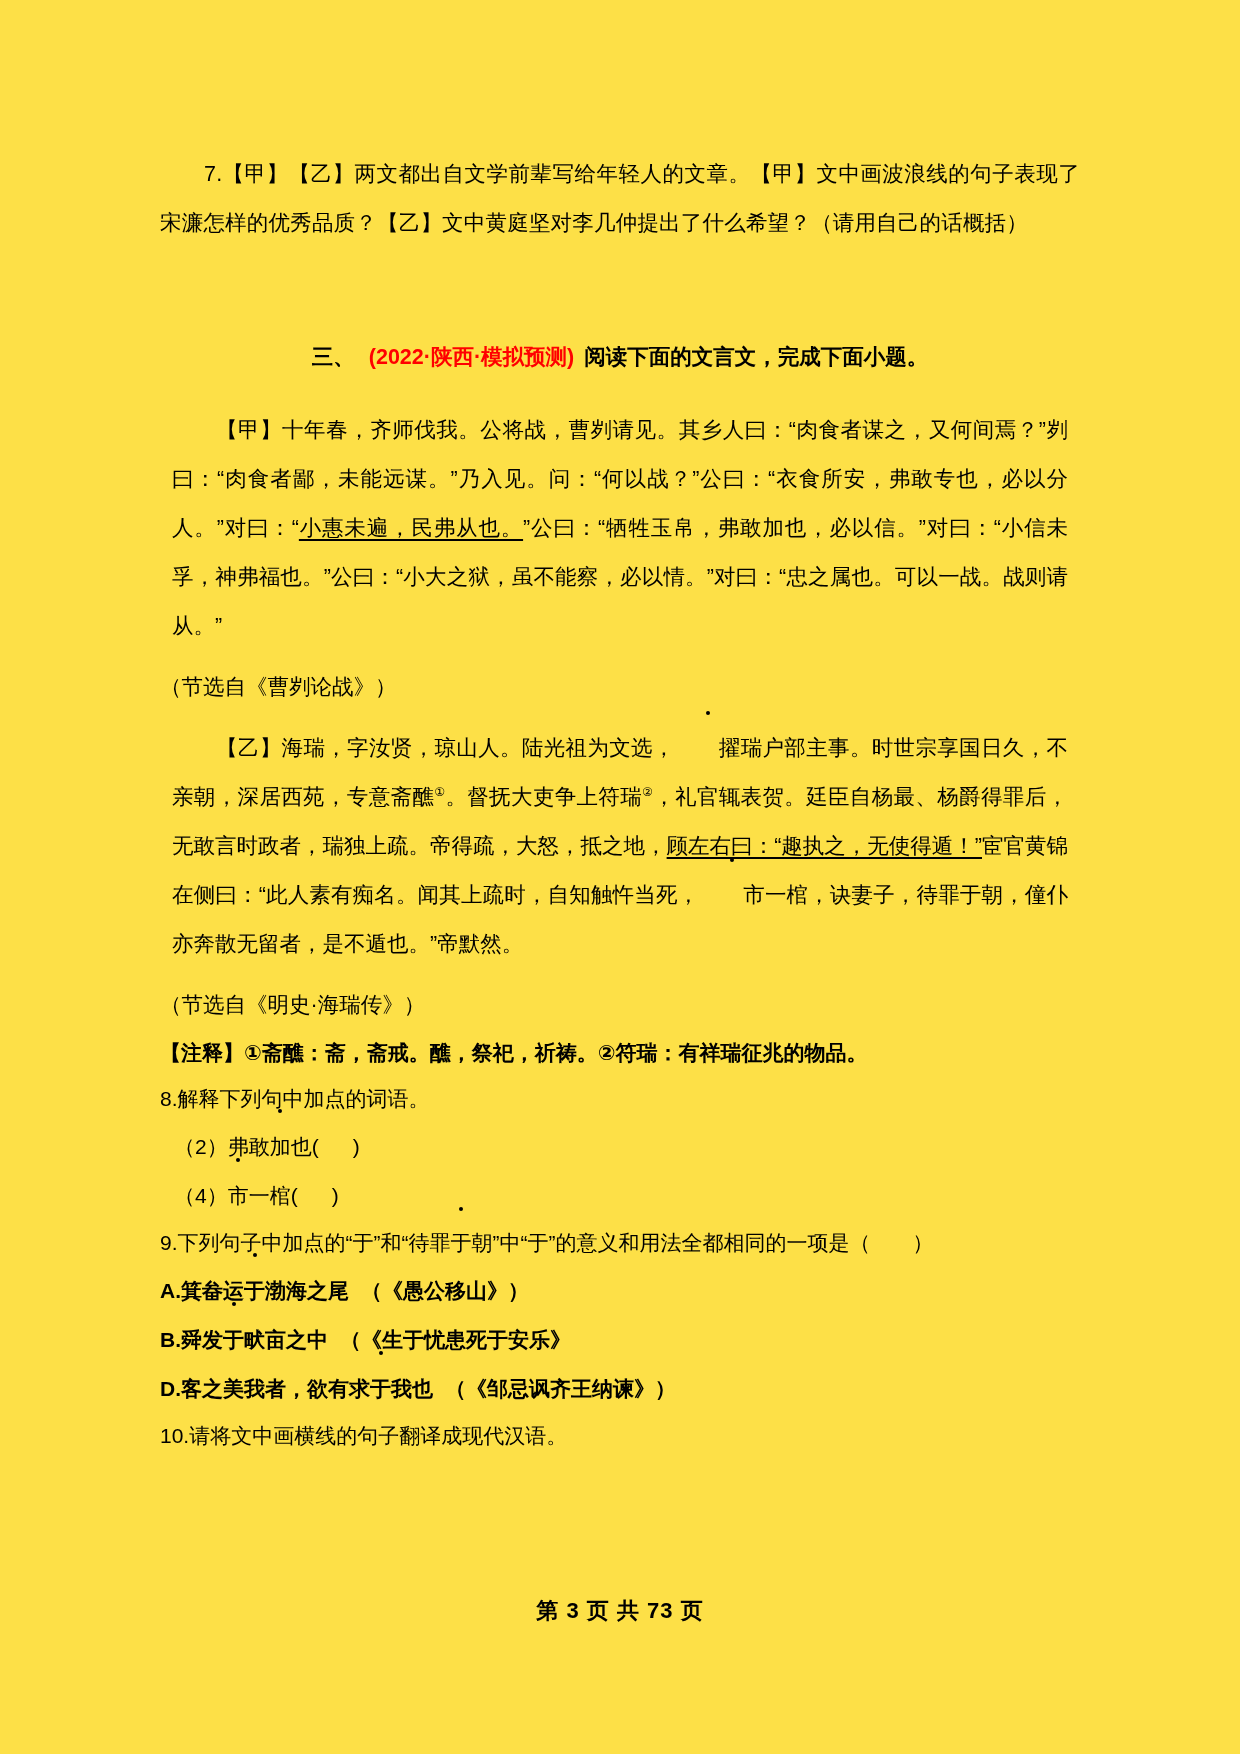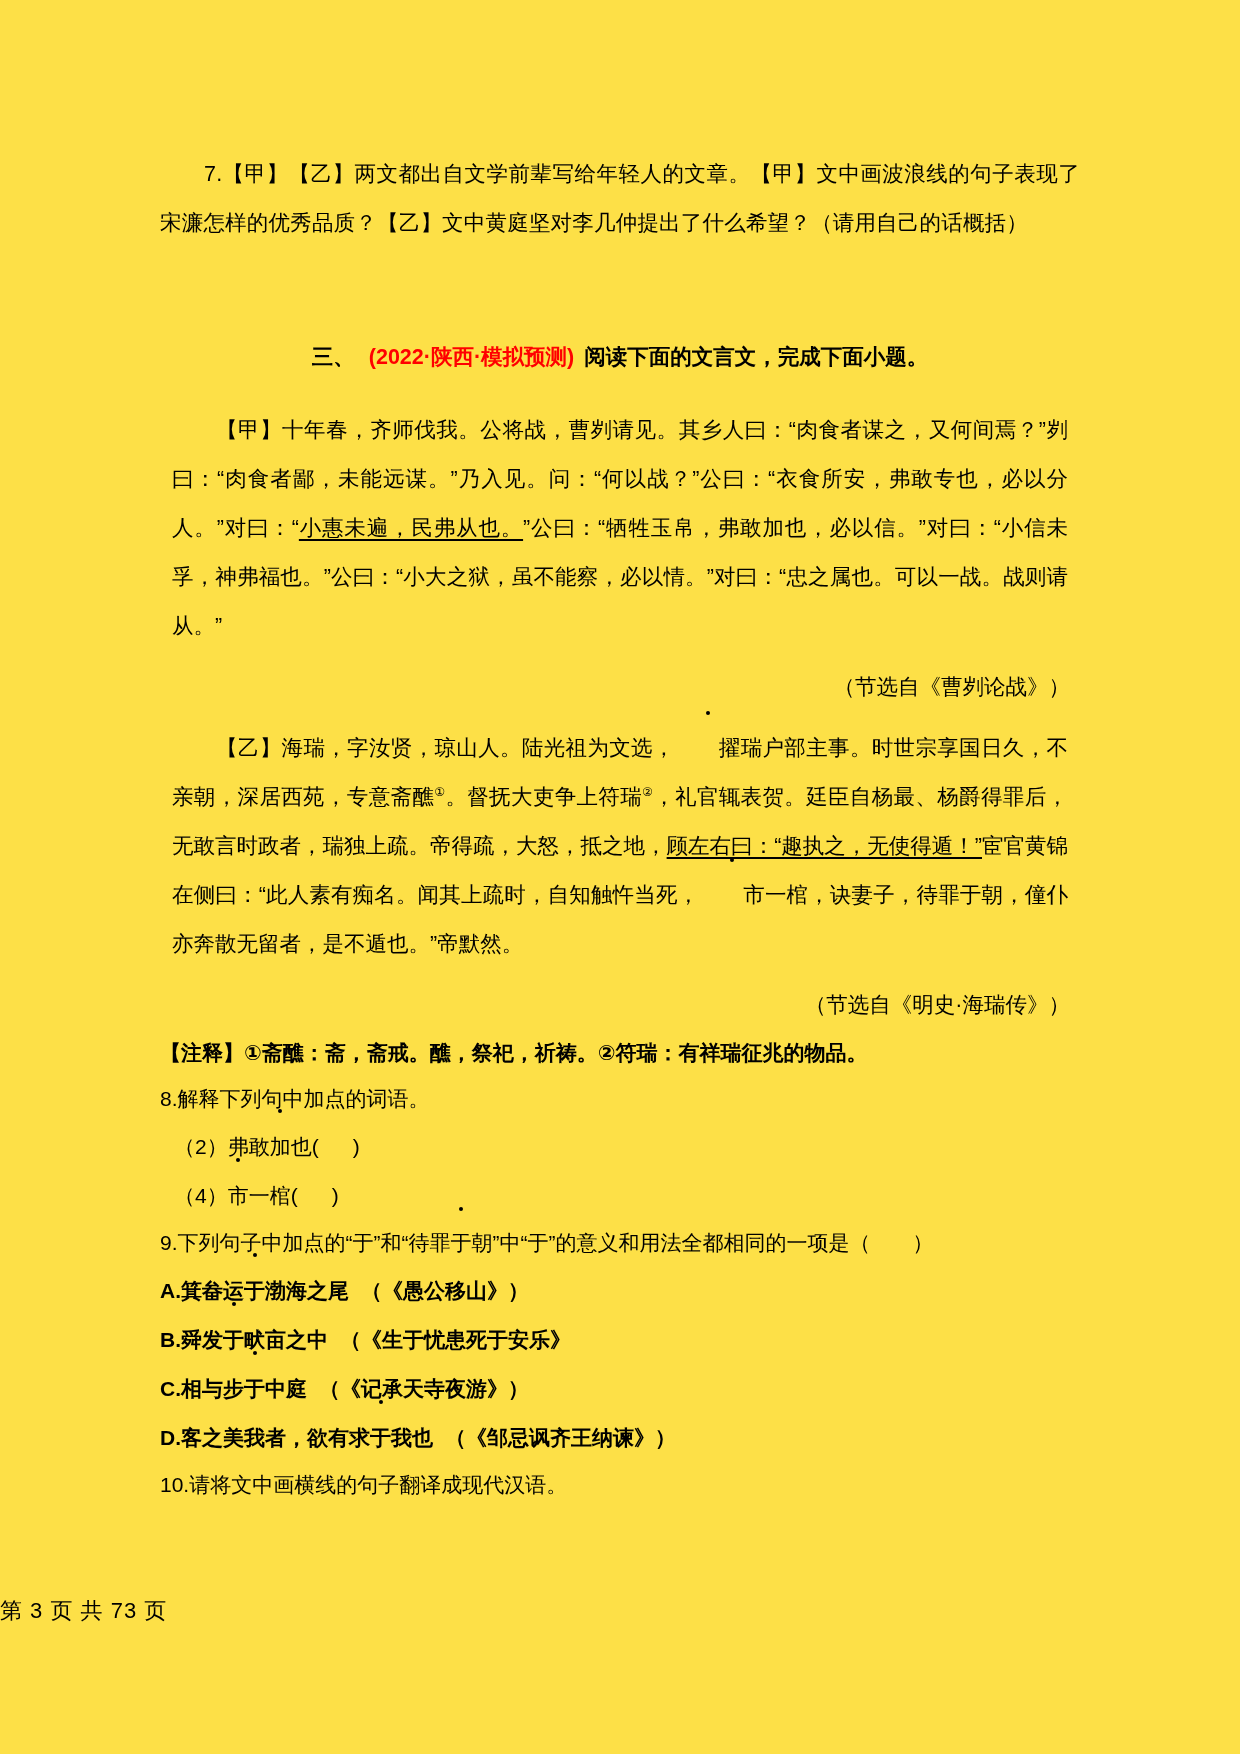--- a/index.html
+++ b/index.html
@@ -86,21 +86,21 @@
   sup.note-ref {
     font-size: 12px;
     vertical-align: super;
     line-height: 0;
   }
 
   
   .source {
     font-size: 21.5px;
     line-height: 49px;
-    text-align: right;
+    text-align: left;
     margin: 0;
     padding-right: 10px;
   }
 
   
   .notes {
     font-size: 21px;
     line-height: 46px;
     margin: 0;
     font-weight: bold;
@@ -124,23 +124,23 @@
     margin: 0;
     font-weight: bold;
   }
 
   
   .footer {
     position: absolute;
     left: 0;
     right: 0;
     bottom: 128px;
-    text-align: left;
+    text-align: center;
     font-size: 22px;
-    font-weight: normal;
+    font-weight: bold;
     letter-spacing: 1px;
     color: #000;
   }
 </style>
 </head>
 <body>
 
 <div class="page">
   <div class="doc-body">
 
@@ -171,21 +171,20 @@
 
 
     <p class="sub-item"><span>（4）</span><span></span><span class="dotted">市</span><span>一棺(</span><span style="display:inline-block;width:34px"></span><span>)</span></p>
 
     <p class="question"><span>9.下列句子中加点的“于”和“待罪</span><span class="dotted">于</span><span>朝”中“于”的意义和用法全都相同的一项是（　　）</span></p>
 
     <p class="option"><span>A.</span><span>箕畚运</span><span class="dotted">于</span><span>渤海之尾</span><span style="display:inline-block;width:12px"></span><span>（《愚公移山》）</span></p>
 
     <p class="option"><span>B.</span><span>舜发</span><span class="dotted">于</span><span>畎亩之中</span><span style="display:inline-block;width:12px"></span><span>（《生于忧患死于安乐》</span></p>
 
-    <p class="option"><span>C.</span><span>相与步</span><span class="dotted">于</span><span>中庭</span><span style="display:inline-block;width:12px"></span><span>（《记承天寺夜游》）</span></p>
 
     <p class="option"><span>D.</span><span>客之美我者，欲有求</span><span class="dotted">于</span><span>我也</span><span style="display:inline-block;width:12px"></span><span>（《邹忌讽齐王纳谏》）</span></p>
 
     <p class="question">10.请将文中画横线的句子翻译成现代汉语。</p>
 
   </div>
 
   <div class="footer">第 3 页 共 73 页</div>
 </div>
 

